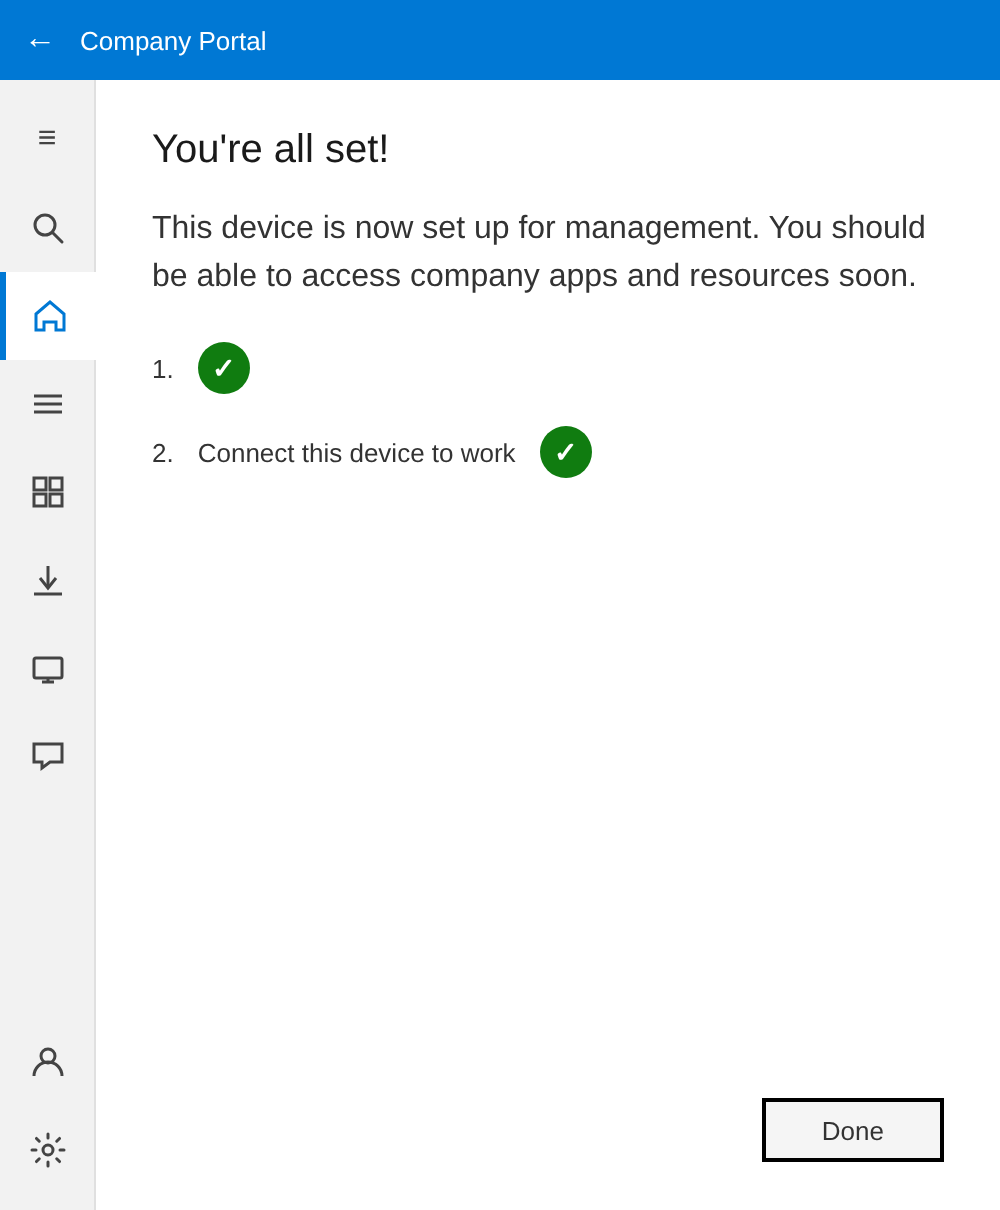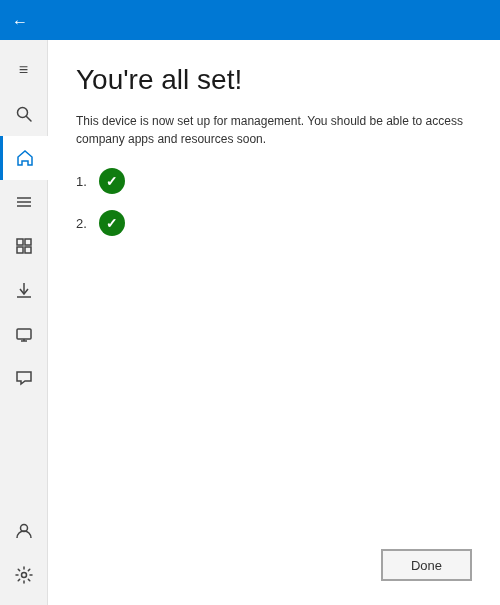--- a/index.html
+++ b/index.html
@@ -93,28 +93,28 @@
     
     .content-area {
       flex: 1;
       padding: 24px 28px;
       display: flex;
       flex-direction: column;
       overflow-y: auto;
     }
 
     .page-title {
-      font-size: 28px;
+      font-size: 20px;
       font-weight: 300;
       color: #1a1a1a;
       margin-bottom: 16px;
     }
 
     .description-text {
-      font-size: 12px;
+      font-size: 16px;
       color: #333;
       line-height: 1.5;
       margin-bottom: 12px;
     }
 
     .steps-container {
       margin-top: 8px;
     }
 
     .step-item {
@@ -152,21 +152,21 @@
     
     .footer {
       margin-top: auto;
       padding-top: 20px;
       display: flex;
       justify-content: flex-end;
     }
 
     .done-button {
       padding: 6px 28px;
-      border: 2px solid #a3a3a3;
+      border: 2px solid #000000;
       background: #f5f5f5;
       color: #333;
       font-size: 13px;
       cursor: pointer;
       min-width: 90px;
       height: 32px;
       font-family: 'Segoe UI', Arial, sans-serif;
     }
 
     
@@ -175,20 +175,21 @@
       height: 18px;
     }
   </style>
 </head>
 <body>
 
 <div class="app-container">
 
   <div class="title-bar">
     <span class="title-bar-back">←</span>
+    <span class="title-bar-title">Company Portal</span>
   </div>
 
   <div class="main-layout">
 
     <div class="sidebar">
       <div class="sidebar-item">
         <span class="sidebar-icon">≡</span>
       </div>
       <div class="sidebar-item">
         <svg class="sidebar-svg" viewBox="0 0 18 18" fill="none">
@@ -258,20 +259,21 @@
       <p class="description-text">This device is now set up for management.  You should be able to access company apps and resources soon.</p>
 
 
       <div class="steps-container">
         <div class="step-item">
           <span class="step-text">1. </span>
           <div class="check-icon"></div>
         </div>
         <div class="step-item">
           <span class="step-text">2. </span>
+          <span class="step-text">Connect this device to work</span>
           <div class="check-icon"></div>
         </div>
       </div>
 
       <div class="footer">
         <button class="done-button">Done</button>
       </div>
     </div>
 
   </div>

